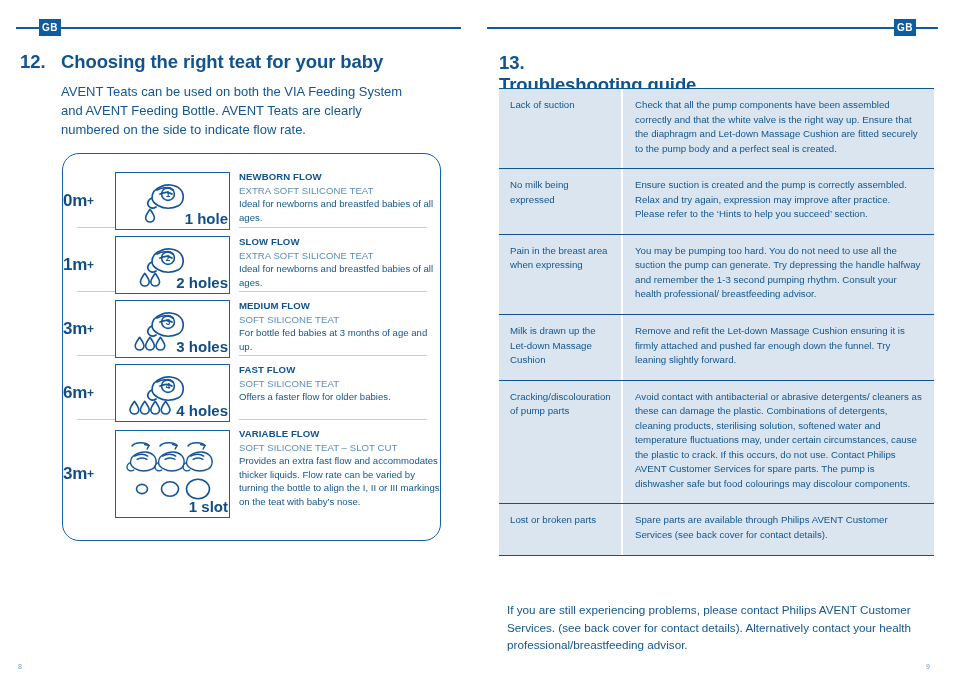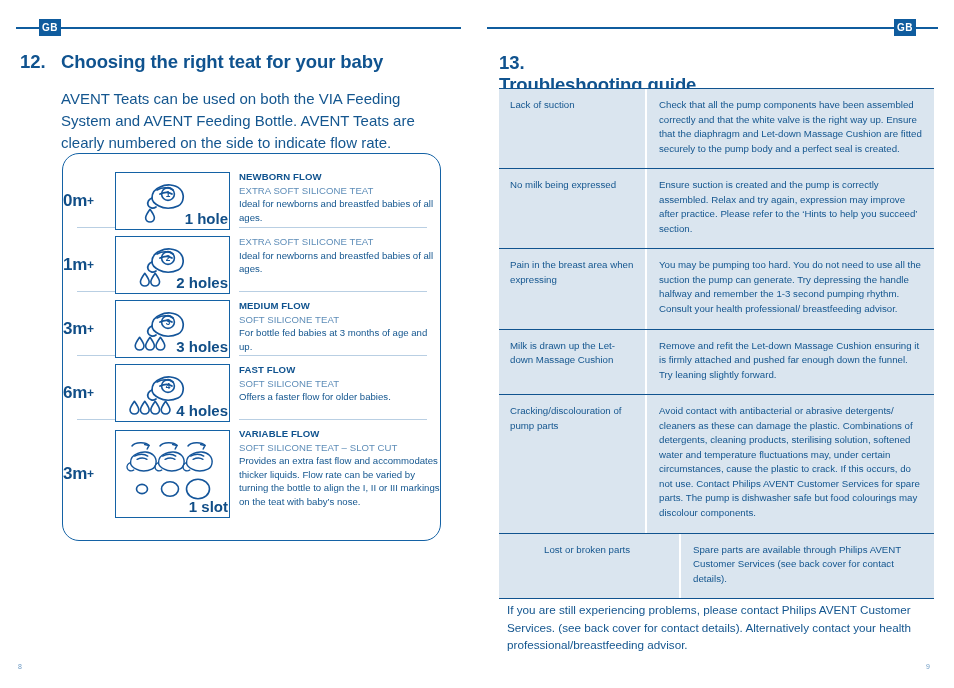--- a/index.html
+++ b/index.html
@@ -63,24 +63,24 @@
   .page-left  .section-head { left: 20px; top: 51px; }
   .page-right .section-head { left: 499px - 477px; top: 52px; }
   .page-right .section-head { left: 22px; flex-direction: column; }
 
   .section-num { width: 41px; flex: none; }
 
   
   .intro {
     position: absolute;
     left: 61px;
-    top: 88px;
+    top: 82px;
     width: 360px;
     color: #14568f;
-    font-size: 15px;
+    font-size: 13px;
     line-height: 1.47;
   }
 
   
   .teat-panel {
     position: absolute;
     left: 62px;
     top: 153px;
     width: 379px;
     height: 388px;
@@ -162,24 +162,24 @@
     top: 88px;
     width: 435px;
     border-top: 1.8px solid #10538f;
     border-bottom: 1.8px solid #10538f;
   }
   .ts-row {
     display: flex;
     background: #dae5ef;
     border-bottom: 1.8px solid #10538f;
   }
-  .ts-row:last-child { border-bottom: none; padding-left: 34px; }
+  .ts-row:last-child { border-bottom: none; }
 
   .ts-problem {
-    width: 148px;
+    width: 124px;
     flex: none;
     padding: 9px 10px 12px 11px;
     color: #14568f;
     font-size: 9.7px;
     line-height: 1.5;
     border-right: 2.5px solid #ffffff;
   }
   .ts-solution {
     flex: 1;
     padding: 9px 12px 12px 12px;
@@ -277,20 +277,21 @@
                      C -2.5 7.4 -4.6 5.6 -4.6 3 C -4.6 0.8 -3.2 -1.5 0 -6 Z"></path>
           </g>
                 <g transform="translate(39.2,42) scale(0.95)" fill="none" stroke="#14559a" stroke-width="1.7" stroke-linejoin="round">
             <path d="M 0 -6 C 3.2 -1.5 4.6 0.8 4.6 3 C 4.6 5.6 2.5 7.4 0 7.4
                      C -2.5 7.4 -4.6 5.6 -4.6 3 C -4.6 0.8 -3.2 -1.5 0 -6 Z"></path>
           </g>
               </svg>
       <span class="hole-label">2 holes</span>
     </div>
     <div class="teat-text">
+      <div class="flow-title">SLOW FLOW</div>
       <div class="flow-sub">EXTRA SOFT SILICONE TEAT</div>
       <div class="flow-desc">Ideal for newborns and breastfed babies of all ages.</div>
     </div>
           </div>
           <div class="row-divider" style="left: 14px; width: 38px; top: 73px;"></div>
           <div class="row-divider" style="left: 176px; width: 188px; top: 73px;"></div>
           <div class="teat-row" style="position: absolute; left: 0px; top: 143px; width: 379px; height: 64px;">
     <div class="teat-age">
       <span>3m</span>
               <sup>+</sup>

